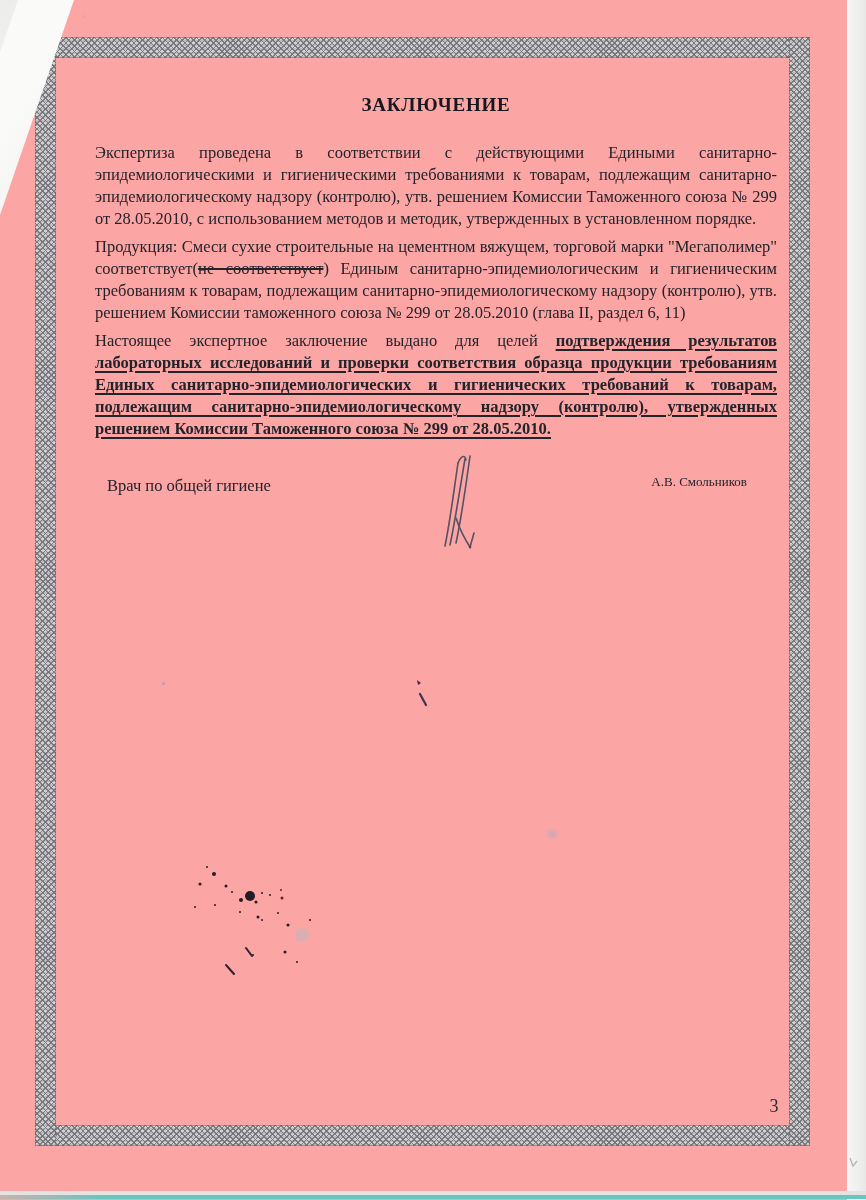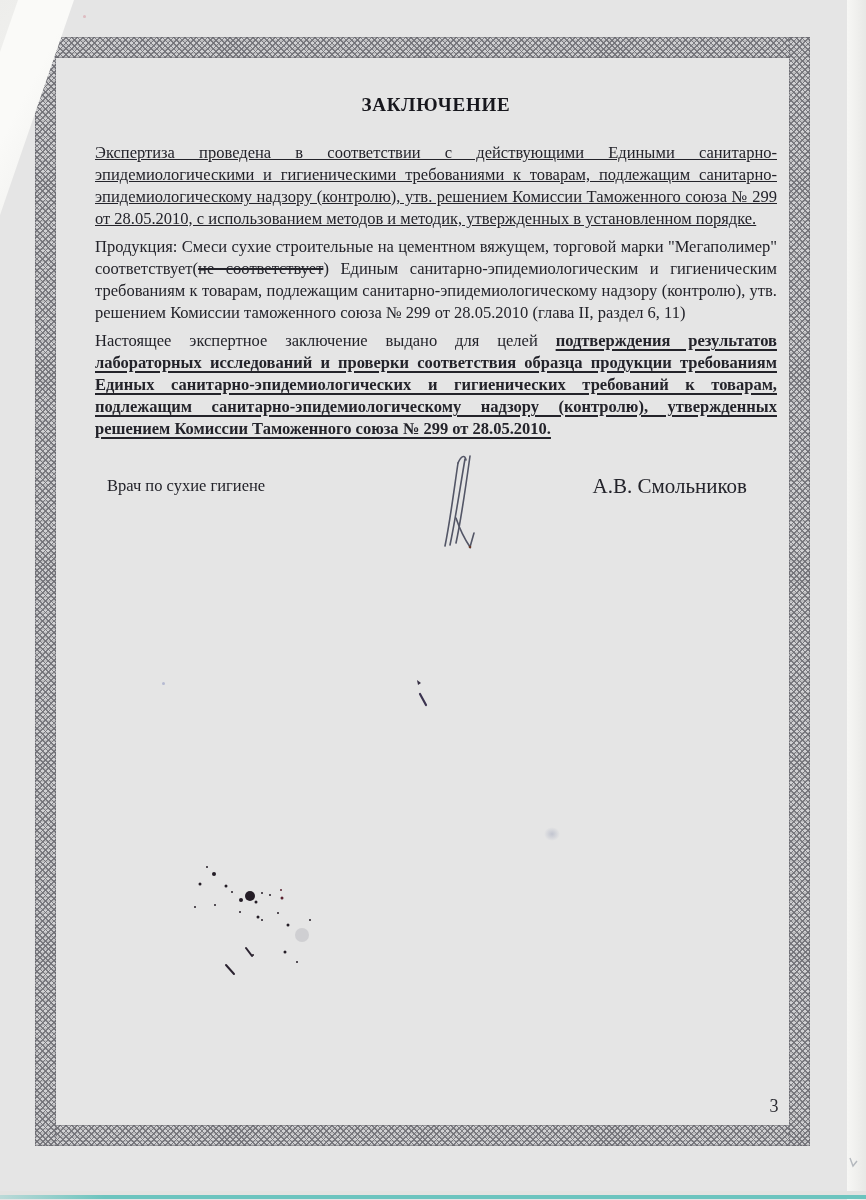--- a/index.html
+++ b/index.html
@@ -1,19 +1,19 @@
 <!DOCTYPE html>
 <html><head>
 <meta charset="utf-8">
 <style>
   html,body{margin:0;padding:0;background:#ffffff;}
   .scan{
     position:relative;
     width:866px;height:1200px;
-    background:#e5e5e5;
+    background:#fca5a5;
     overflow:hidden;
     font-family:"Liberation Serif", serif;
     color:#23232a;
   }
   
   .band{
     position:absolute;
     background-color:#c3c3c5;
     background-image:
       repeating-linear-gradient(45deg, rgba(110,110,116,.85) 0 1.2px, rgba(255,255,255,0) 1.2px 4px),
@@ -62,40 +62,40 @@
     font-weight:bold;
     font-size:19px;
     letter-spacing:.8px;
     margin:0 0 26px 0;
     color:#17171d;
   }
   .doc p{
     margin:6px 0 0 0;
     text-align:justify;
   }
-  .doc p.first{margin-top:16px;text-decoration:underline;}
+  .doc p.first{margin-top:16px;}
   .strike{
     font-weight:normal;
     text-decoration:line-through;
     text-decoration-thickness:1.5px;
   }
   .emph{
     font-weight:bold;
     text-decoration:underline;
     text-decoration-thickness:1.5px;
     text-underline-offset:3px;
     margin-top:12px;
   }
   
   .sig-row{
     position:absolute;left:95px;top:476px;width:682px;height:24px;
     z-index:4;
   }
   .sig-role{position:absolute;left:12px;top:0;font-size:16.5px;}
-  .sig-name{position:absolute;right:30px;top:-2px;font-size:21px;}
+  .sig-name{position:absolute;right:30px;top:-2px;font-size:13px;}
   .sig-scribble{position:absolute;left:438px;top:450px;z-index:4;}
   
   .page-num{
     position:absolute;left:762px;top:1096px;width:24px;
     font-size:18px;text-align:center;color:#2a2a30;
     z-index:4;
   }
   
   .mark{position:absolute;}
   .smudge-right{
@@ -123,21 +123,21 @@
   <div class="fold-shade"></div>
 
   <div class="doc">
     <h1 class="doc-title">ЗАКЛЮЧЕНИЕ</h1>
     <p class="first"><span>Экспертиза проведена в соответствии с действующими Едиными санитарно-эпидемиологическими и гигиеническими требованиями к товарам, подлежащим санитарно-эпидемиологическому надзору (контролю), утв. решением Комиссии Таможенного союза № 299 от 28.05.2010, с использованием методов и методик, утвержденных в установленном порядке.</span></p>
     <p><span>Продукция: Смеси сухие строительные на цементном вяжущем, торговой марки "Мегаполимер" соответствует(</span><span class="strike">не соответствует</span><span>) Единым санитарно-эпидемиологическим и гигиеническим требованиям к товарам, подлежащим санитарно-эпидемиологическому надзору (контролю), утв. решением Комиссии таможенного союза № 299 от 28.05.2010 (глава II, раздел 6, 11)</span></p>
     <p><span>Настоящее экспертное заключение выдано для целей </span><span class="emph">подтверждения результатов лабораторных исследований и проверки соответствия образца продукции требованиям Единых санитарно-эпидемиологических и гигиенических требований к товарам, подлежащим санитарно-эпидемиологическому надзору (контролю), утвержденных решением Комиссии Таможенного союза № 299 от 28.05.2010.</span></p>
   </div>
 
   <div class="sig-row">
-    <span class="sig-role">Врач по сухие гигиене</span>
+    <span class="sig-role">Врач по общей гигиене</span>
     <span class="sig-name">А.В. Смольников</span>
   </div>
   <svg class="sig-scribble" width="46" height="104" viewBox="0 0 46 104">
     <g fill="none" stroke="#474a5c" stroke-width="1.6" stroke-linecap="round" opacity="0.92">
       <path d="M20 13 C 16 40, 12 72, 7 96"></path>
       <path d="M20 13 C 23 6, 27 4, 28 10"></path>
       <path d="M27 9 C 22 38, 17 72, 12 95"></path>
       <path d="M32 6 C 28 35, 23 70, 18 93"></path>
       <path d="M18 68 C 22 80, 28 91, 32 97 L 36 83"></path>
     </g>

